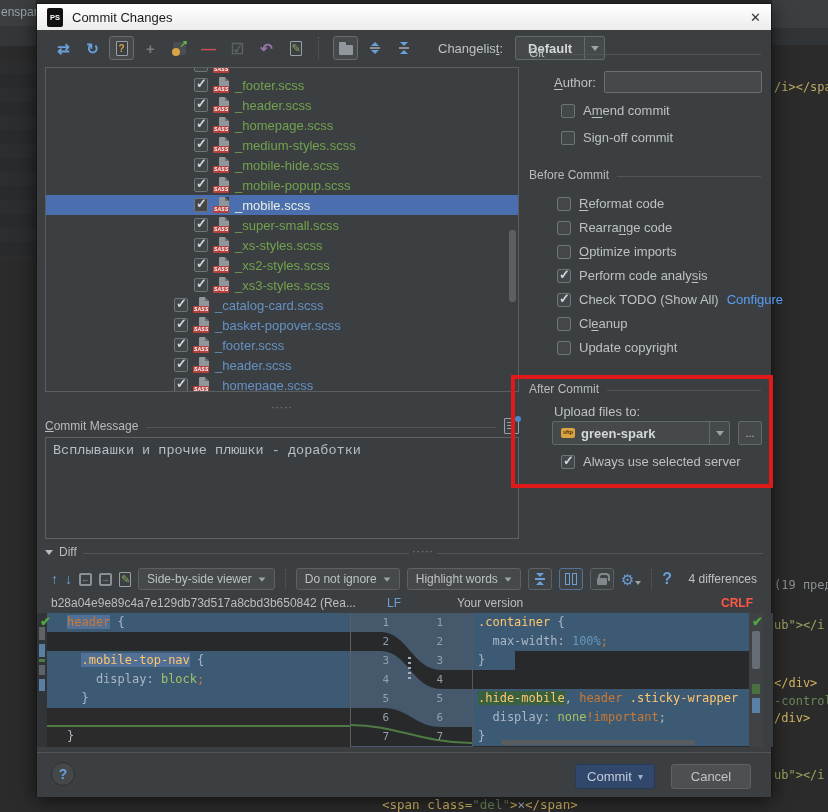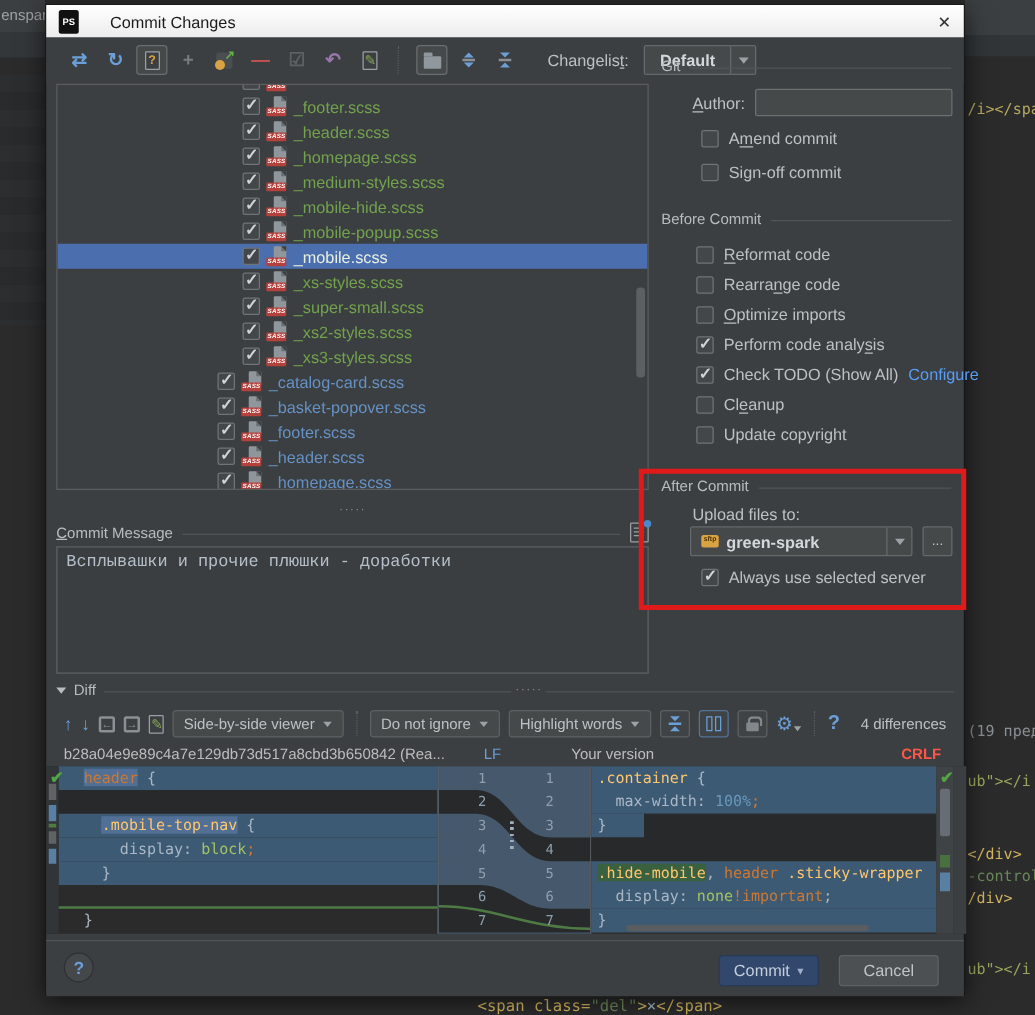--- a/index.html
+++ b/index.html
@@ -21,21 +21,21 @@
   .bg-bottom { position:absolute; left:0; top:796px; width:828px; height:16px; background:#2b2b2b; }
   .bg-bottom .code { position:absolute; left:382px; top:1px; font-family:"DejaVu Sans Mono", monospace; font-size:12.5px; white-space:pre; }
 
   
   .dialog { position:absolute; left:36px; top:3px; width:736px; height:793px;
             background:#3c3f41; border:1px solid #17181a; box-shadow:0 4px 18px rgba(0,0,0,.65); }
   .titlebar { position:absolute; left:0; top:0; width:100%; height:26px;
               background:linear-gradient(#ffffff,#ececec); display:flex; align-items:center; padding:0 10px; }
   .ps-logo { width:16px; height:19px; background:#111; color:#fff; font-size:7.5px; font-weight:bold;
              display:flex; align-items:center; justify-content:center; border-radius:2px; }
-  .win-title { margin-left:25px; font-size:13px; color:#1b1b1b; }
+  .win-title { margin-left:9px; font-size:13px; color:#1b1b1b; }
   .win-close { margin-left:auto; font-size:13px; color:#333; cursor:default; }
 
   
   .toolbar { position:absolute; left:0; top:26px; width:100%; height:36px; background:#3c3f41;
              display:flex; align-items:center; padding-left:14px; gap:4px; }
   .tbtn { width:25px; height:24px; display:flex; align-items:center; justify-content:center;
           border:1px solid transparent; border-radius:3px; }
   .tbtn.on { border-color:#6a6e70; background:#45494a; }
   .tsep { width:9px; height:22px; border-left:1px dotted #5a5e60; margin:0 2px 0 6px; }
   .glyph { font-size:15px; font-weight:bold; line-height:1; }
@@ -355,29 +355,29 @@
               <i class="sass">SASS</i>
             </span>
             <span class="fname add">_mobile.scss</span>
           </div>
           <div class="trow" style="padding-left: 148px;">
             <span class="cb on"></span>
             <span class="fileicon">
               <i class="doc"></i>
               <i class="sass">SASS</i>
             </span>
+            <span class="fname add">_super-small.scss</span>
+          </div>
+          <div class="trow" style="padding-left: 148px;">
+            <span class="cb on"></span>
+            <span class="fileicon">
+              <i class="doc"></i>
+              <i class="sass">SASS</i>
+            </span>
             <span class="fname add">_xs-styles.scss</span>
-          </div>
-          <div class="trow" style="padding-left: 148px;">
-            <span class="cb on"></span>
-            <span class="fileicon">
-              <i class="doc"></i>
-              <i class="sass">SASS</i>
-            </span>
-            <span class="fname add">_super-small.scss</span>
           </div>
           <div class="trow" style="padding-left: 148px;">
             <span class="cb on"></span>
             <span class="fileicon">
               <i class="doc"></i>
               <i class="sass">SASS</i>
             </span>
             <span class="fname add">_xs2-styles.scss</span>
           </div>
           <div class="trow" style="padding-left: 148px;">

